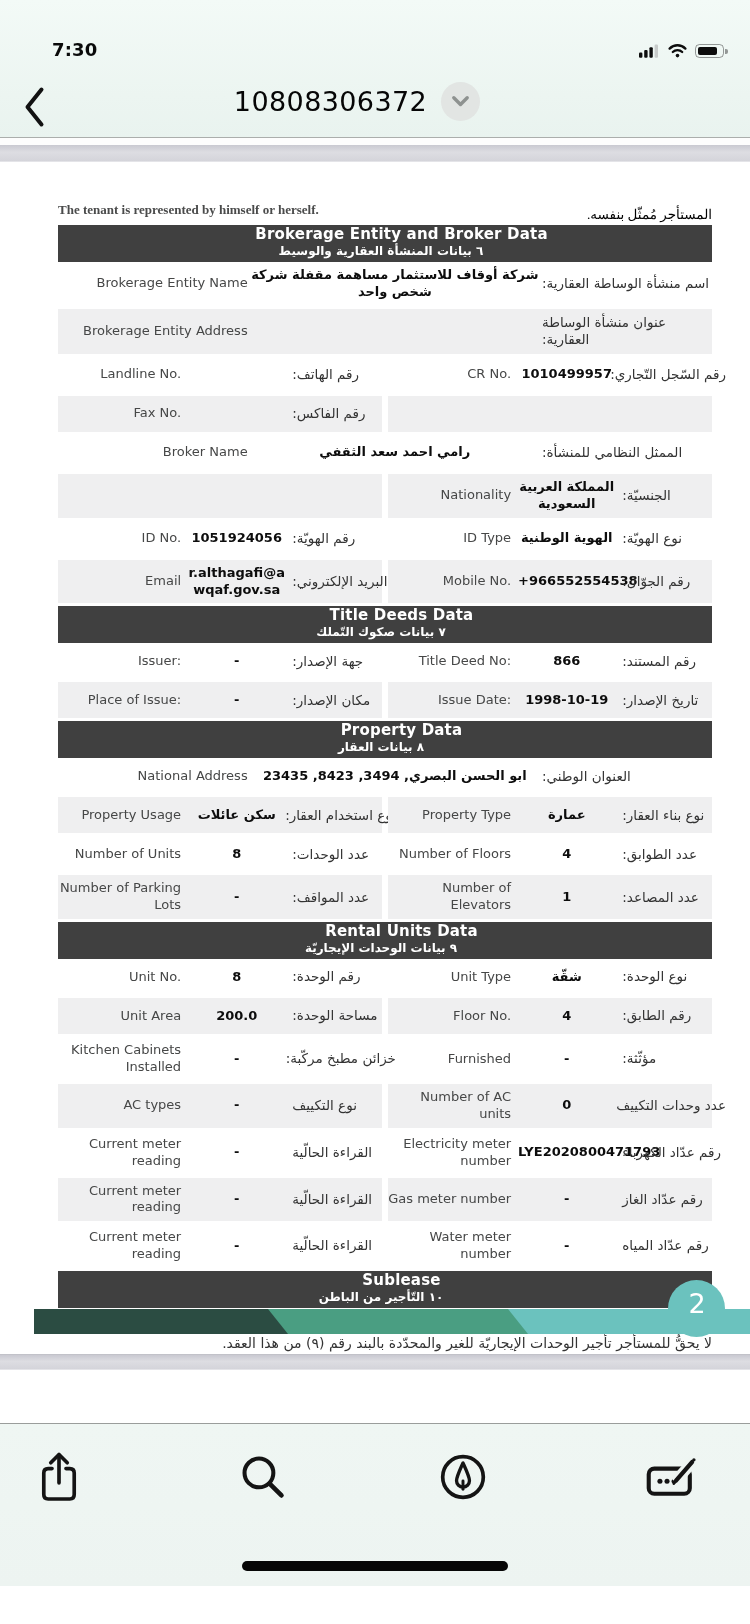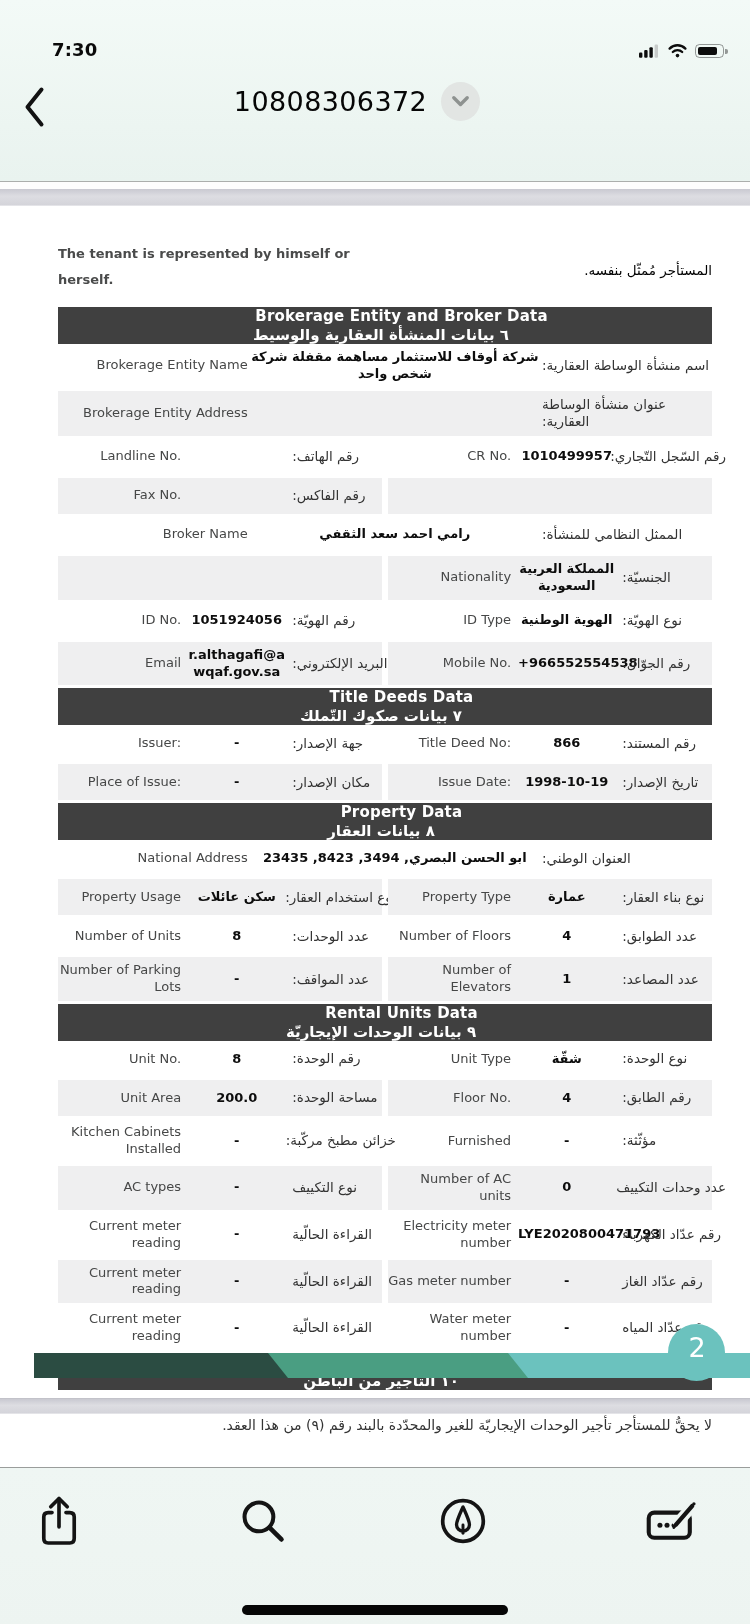--- a/index.html
+++ b/index.html
@@ -1,21 +1,21 @@
 <!DOCTYPE html>
 <html><head>
 <meta charset="utf-8">
 <style>
   * { margin:0; padding:0; box-sizing:border-box; }
   html,body { background:#fff; }
   body { font-family:"DejaVu Sans", sans-serif; }
   .screen { position:relative; width:750px; height:1624px; background:#fff; overflow:hidden; margin:0 auto; }
 
   
-  .chrome-top { height:182px; background:linear-gradient(180deg,#f3faf7 0%,#ecf5f1 70%,#e9f3ef 100%); border-bottom:1px solid #abaeac; }
+  .chrome-top { height:138px; background:linear-gradient(180deg,#f3faf7 0%,#ecf5f1 70%,#e9f3ef 100%); border-bottom:1px solid #abaeac; }
   .status-bar { height:64px; display:flex; align-items:flex-end; justify-content:space-between; padding:0 26px 4px 52px; }
   .time { font-size:18px; font-weight:700; color:#0a0a0a; letter-spacing:.2px; }
   .status-icons { display:flex; align-items:center; gap:8px; padding-bottom:2px; }
   .battery { position:relative; width:29px; height:14px; border:1.3px solid rgba(20,20,20,.42); border-radius:4.5px; }
   .battery .fill { position:absolute; left:2px; top:2px; bottom:2px; width:19px; background:#0c0c0c; border-radius:2px; }
   .battery .nub { position:absolute; right:-4.5px; top:4px; width:2.6px; height:5px; background:rgba(20,20,20,.42); border-radius:0 2px 2px 0; }
 
   .nav-bar { position:relative; height:98px; }
   .back-btn { position:absolute; left:16px; top:18px; width:36px; height:52px; background:none; border:none; cursor:pointer; }
   .title-wrap { position:absolute; left:0; right:0; top:18px; display:flex; align-items:center; justify-content:center; gap:14px; padding-left:0; transform:translateX(-18px); }
@@ -23,30 +23,30 @@
   .title-dd { width:39px; height:39px; border-radius:50%; background:#e2e5e3; border:none; display:flex; align-items:center; justify-content:center; cursor:pointer; }
 
   .white-sliver { height:7px; background:#fdfdfd; }
   .page-gap { height:17px; background:linear-gradient(180deg,#c9c9d1 0%,#dddde2 45%,#d4d4da 100%); border-bottom:1px solid #e4e4e8; }
   .page-gap.gap2 { height:16px; border-top:1px solid #c2c2c9; }
 
   
   .pdf-page { position:relative; height:1192px; background:#fff; }
   .content { padding:35px 38px 0 58px; }
 
-  .tenant-note { display:flex; justify-content:space-between; align-items:center; margin-bottom:14px; }
+  .tenant-note { display:flex; justify-content:space-between; align-items:flex-end; margin-bottom:2px;font-family:Liberation Serif, serif; }
   .note-en { width:312px; font-size:13px; font-weight:600; color:#4a4b4b; line-height:2.0; }
   .note-ar { font-size:13.5px; color:#000000; font-weight:500; padding-top:6px; }
 
   .table-section { margin-top:2px; }
   .table-section:first-child { margin-top:0; }
   .band { display:flex; align-items:center; height:37px; background:#404040;flex-direction:column; }
   .band-en { flex:0 0 50.5%; padding-left:33px; color:#fff; font-weight:700; font-size:15px; letter-spacing:.2px; }
   .band-divider { width:2px; align-self:stretch; background:rgba(255,255,255,.4); }
-  .band-ar { flex:1; text-align:right; padding-right:8px; color:#fff; font-weight:700; font-size:15px; white-space:nowrap; }
+  .band-ar { flex:1; text-align:right; padding-right:8px; color:#fff; font-weight:700; font-size:12px; white-space:nowrap; }
 
   .row { margin-bottom:3px; }
   .row.full { display:grid; grid-template-columns:29% 45% 26%; align-items:center; min-height:36px; }
   .row.full.shade { background:#EFEFF0; }
   .row.split { display:grid; grid-template-columns:1fr 6px 1fr; }
   .half { display:grid; grid-template-columns:38% 30% 32%; align-items:center; min-height:36px;gap:7px; }
   .half.shade { background:#EFEFF0; }
 
   .cell { font-size:13px; line-height:1.3; padding:5px 0; }
   .c-en { color:#464747; text-align:right; font-weight:500; }

